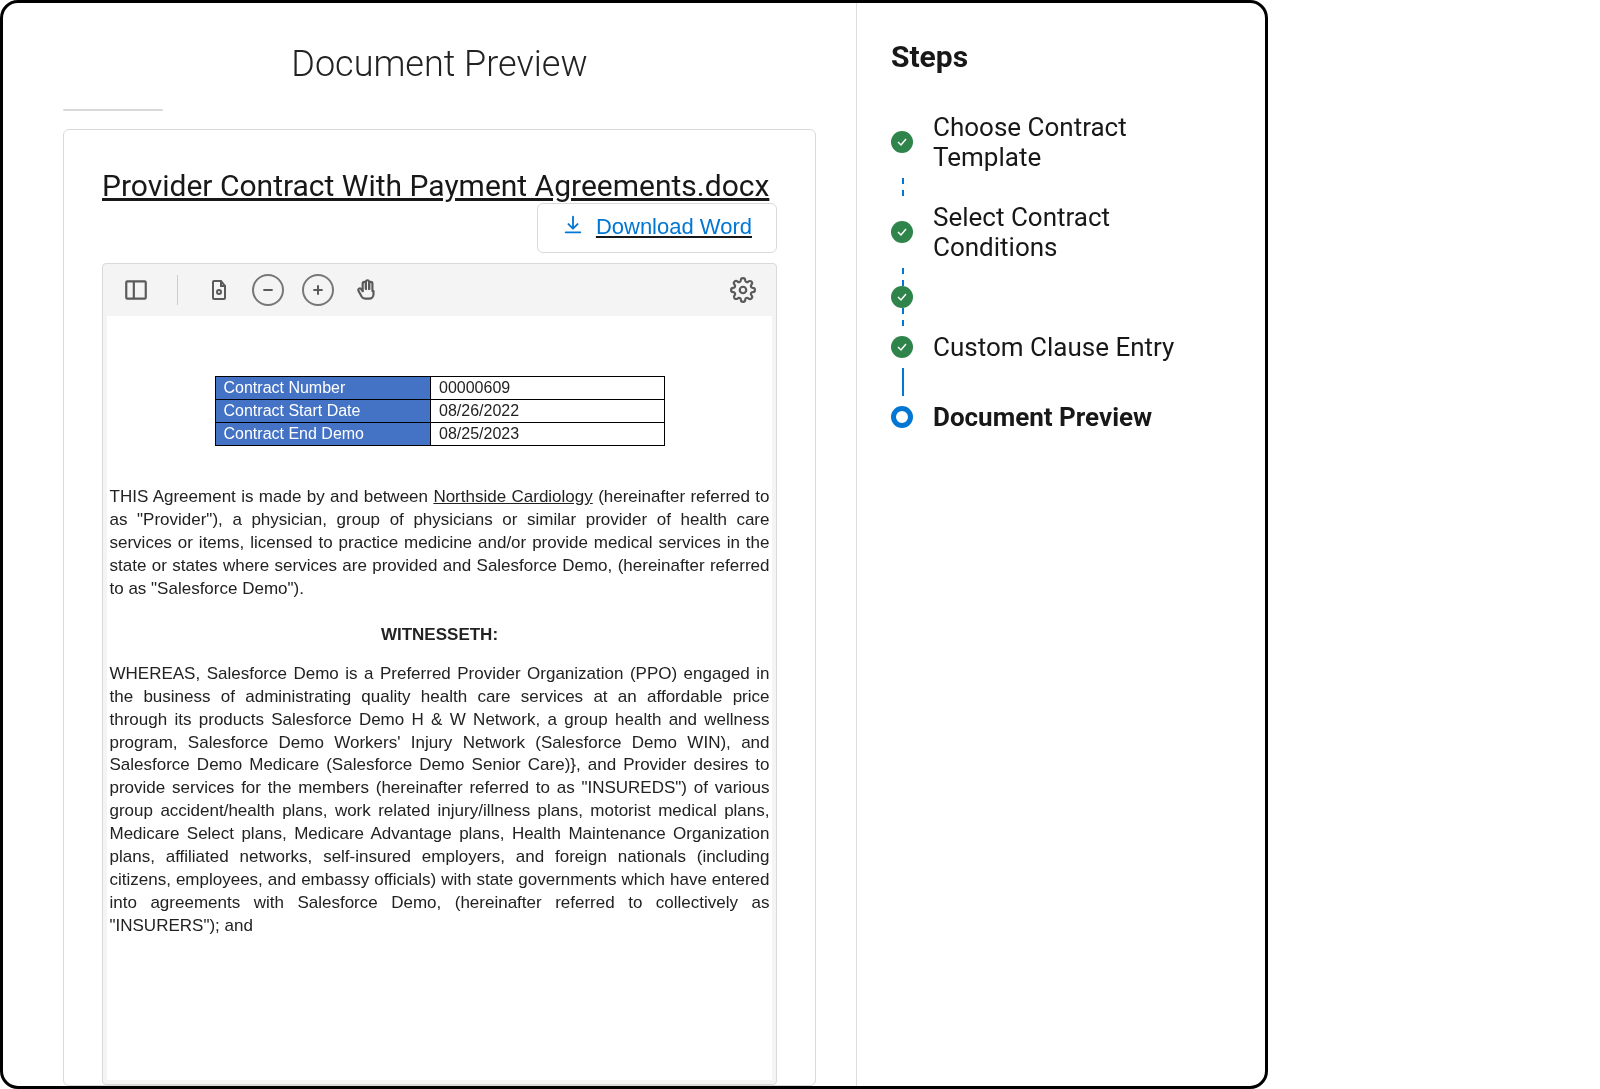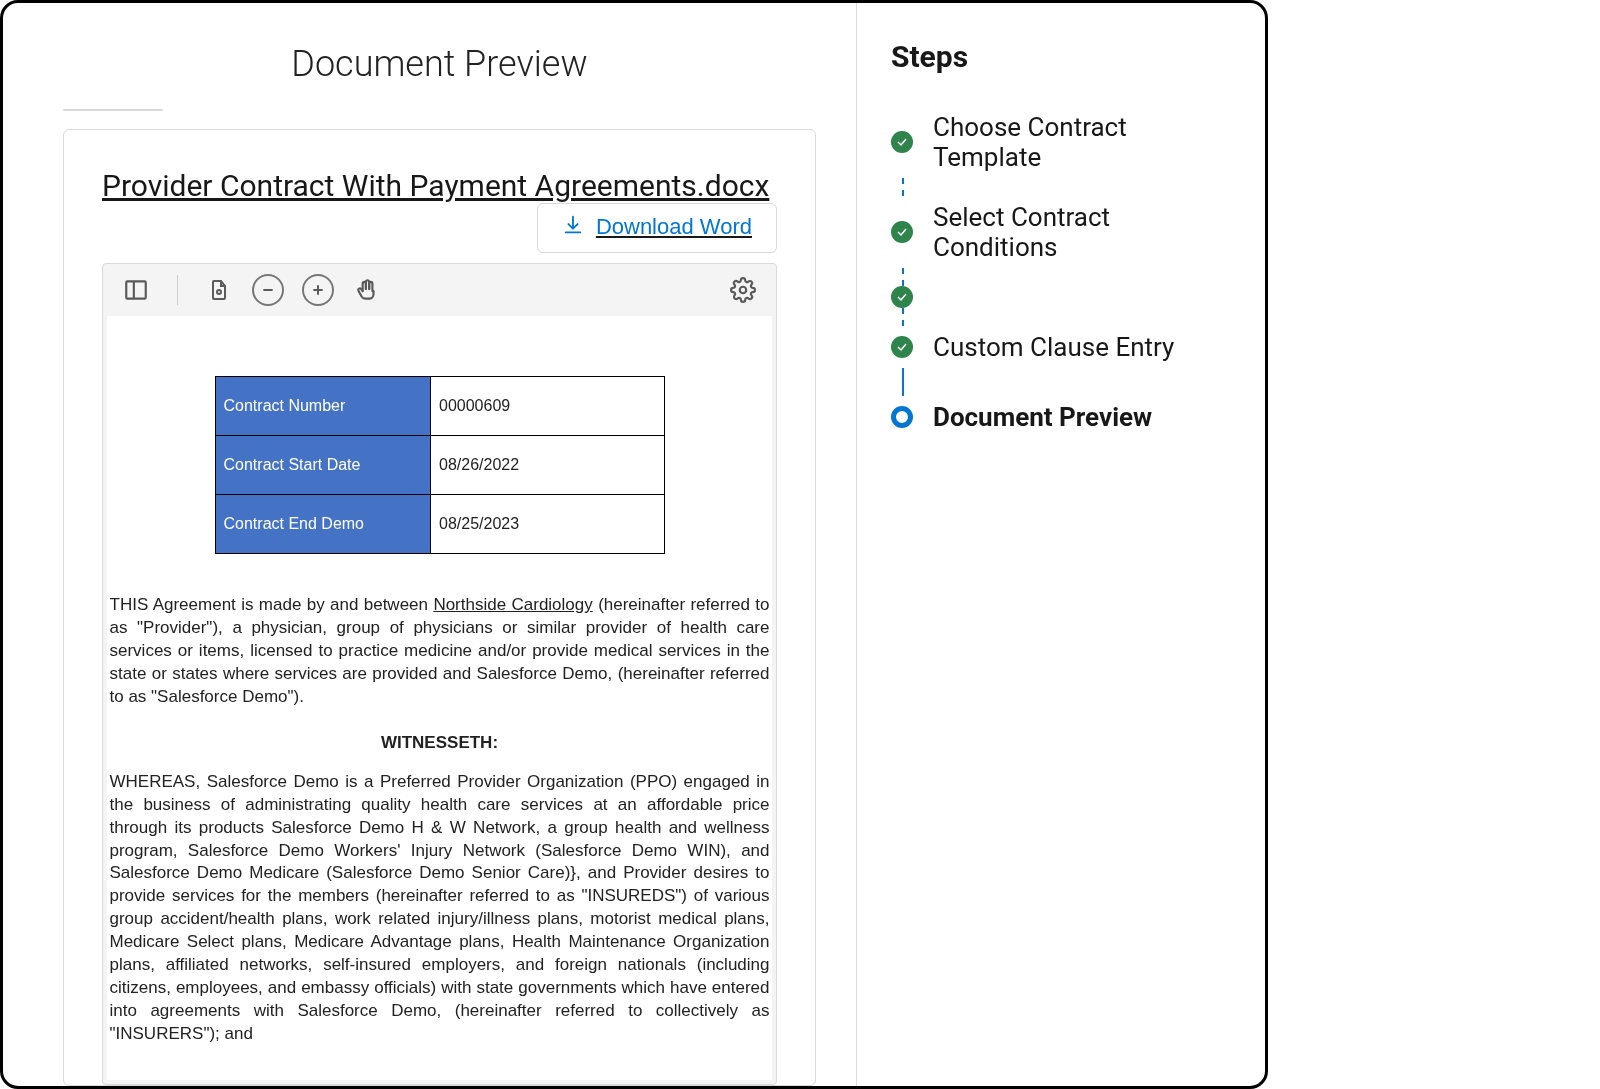--- a/index.html
+++ b/index.html
@@ -119,21 +119,21 @@
     font-size: 17px;
     color: #222;
   }
   .meta-table {
     width: 450px;
     margin: 0 auto 40px auto;
     border-collapse: collapse;
   }
   .meta-table td {
     border: 1px solid #000;
-    padding: 20px 8px;
+    padding: 2px 8px;
     font-size: 16px;
   }
   .meta-table td.lbl {
     background: #4472c4;
     color: #fff;
     width: 48%;
   }
   .body-para {
     text-align: justify;
     line-height: 1.35;

